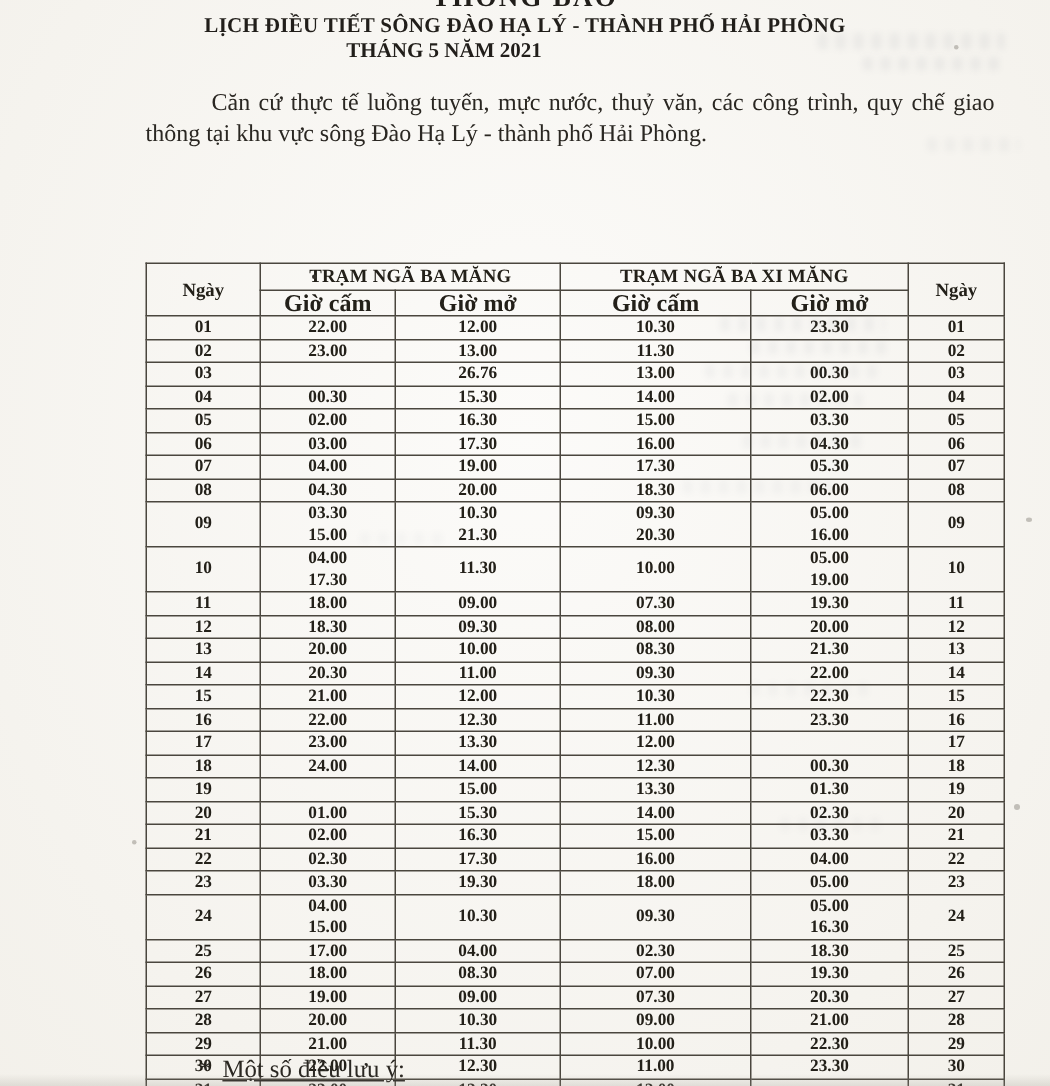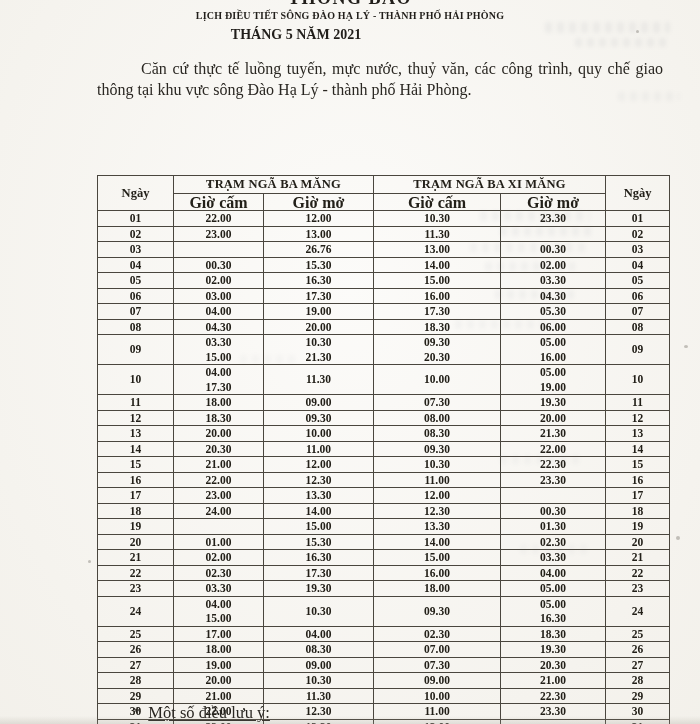--- a/index.html
+++ b/index.html
@@ -16,21 +16,21 @@
   .page { position: absolute; inset: 0; }
 
   
   .title-line1 {
     position: absolute; top: -12px; left: 0; width: 700px;
     text-align: center; font-weight: bold; font-size: 18px;
     letter-spacing: 1.5px; color: #211e1a;
   }
   .title-line2 {
     position: absolute; top: 10px; left: 0; width: 700px;
-    text-align: center; font-weight: bold; font-size: 10px;
+    text-align: center; font-weight: bold; font-size: 14px;
     letter-spacing: .2px; color: #211e1a;
   }
   .title-line3 {
     position: absolute; top: 27px; left: 0; width: 592px;
     text-align: center; font-weight: bold; font-size: 14px;
     color: #211e1a;
   }
 
   
   .body-text {

